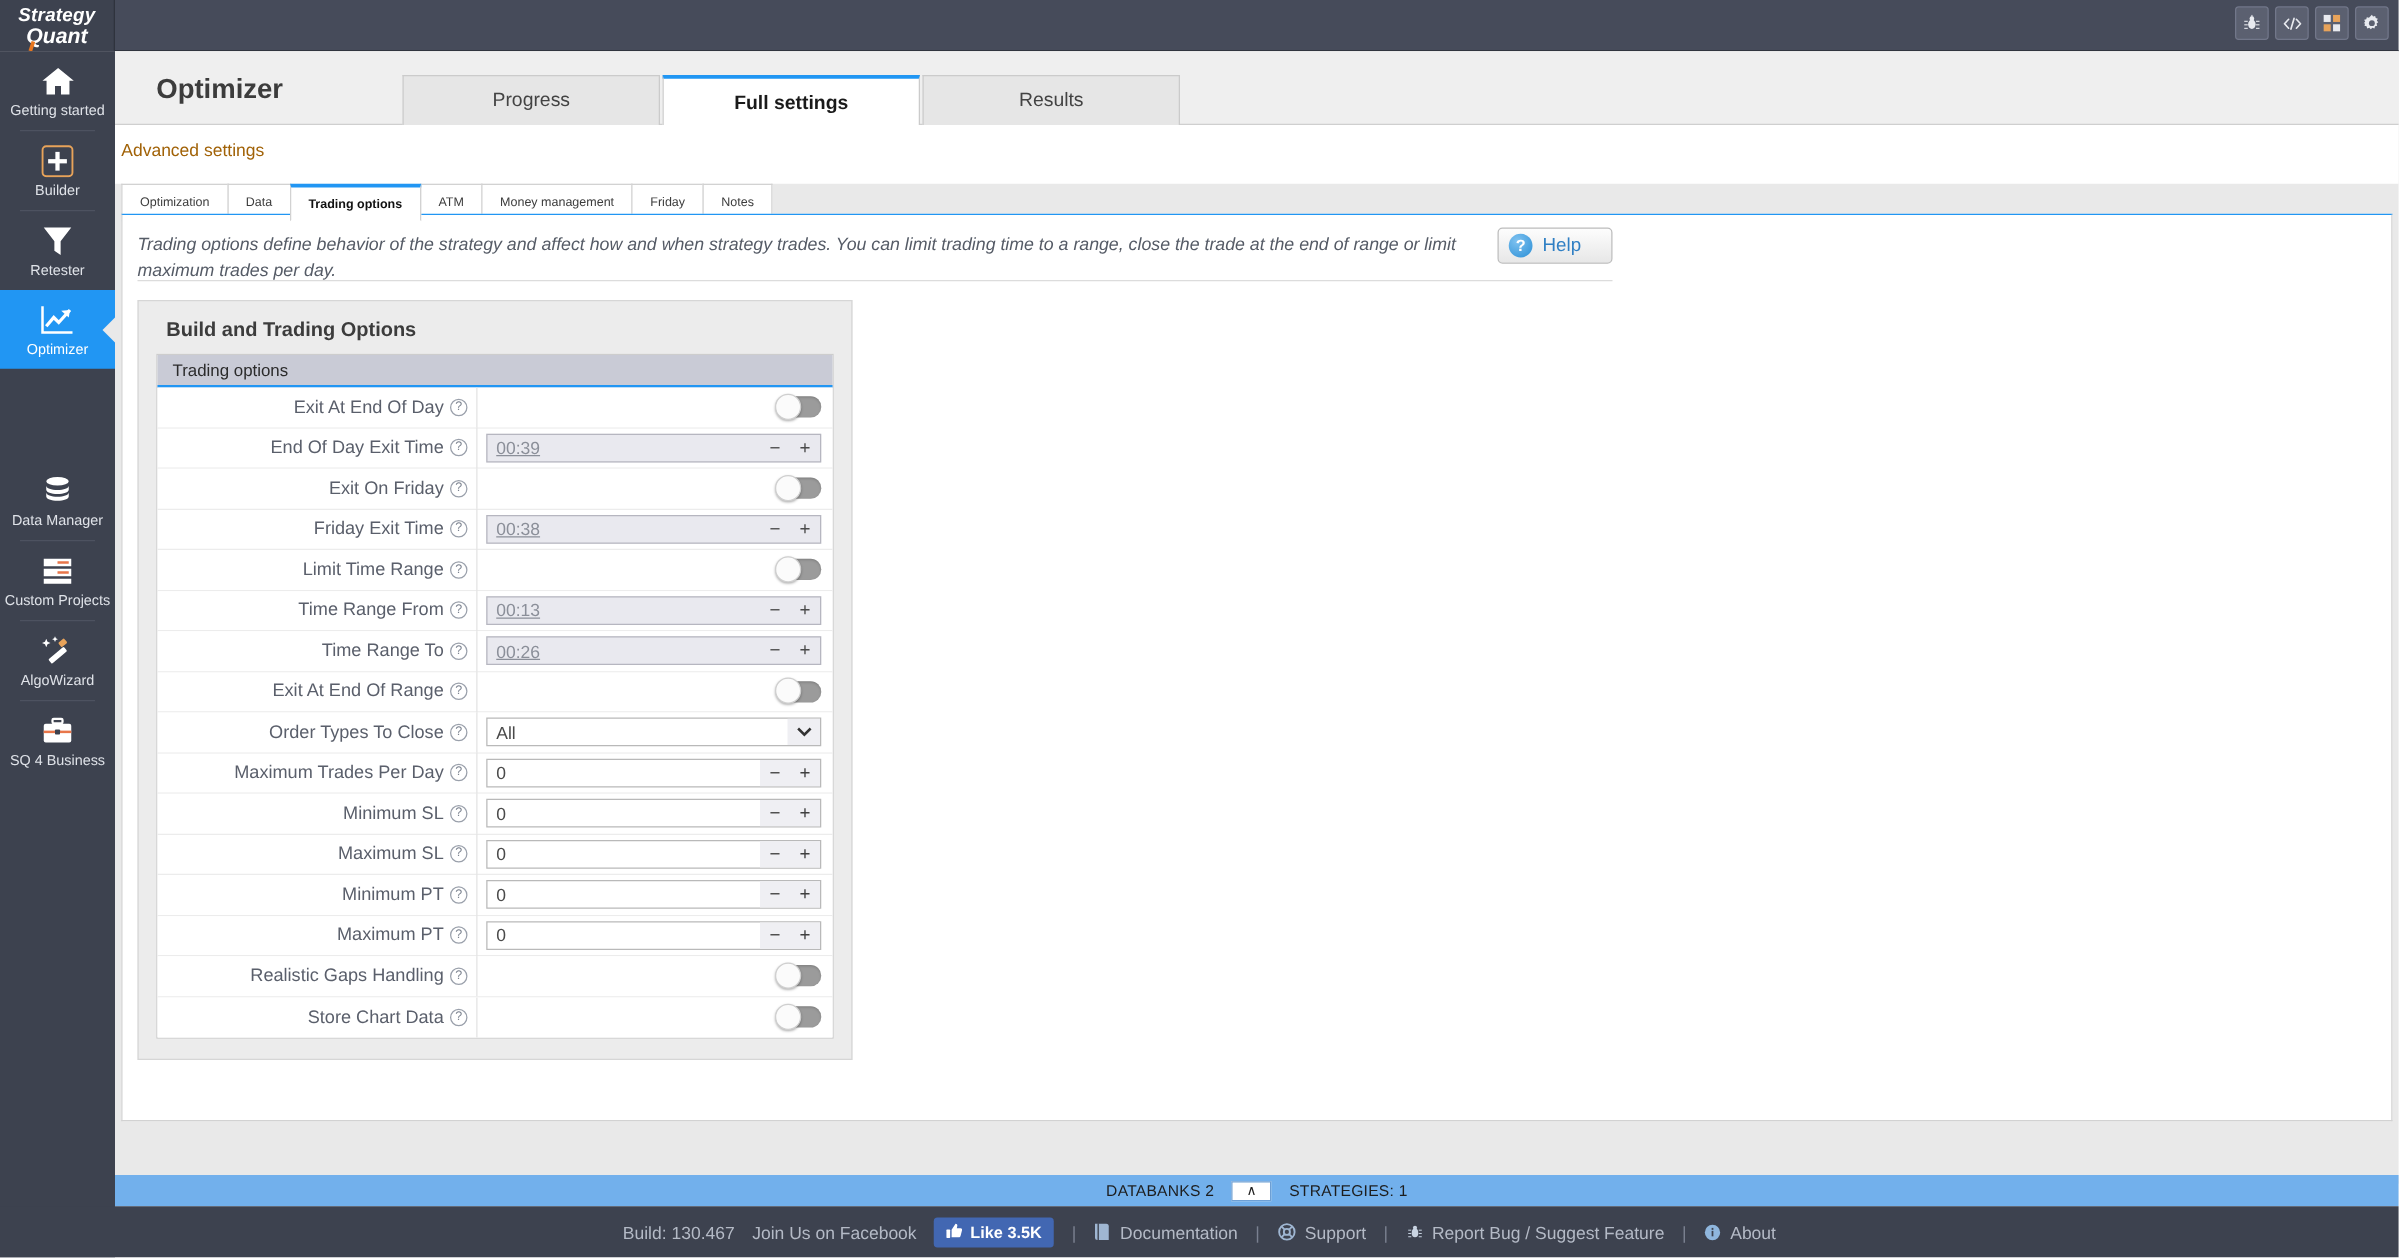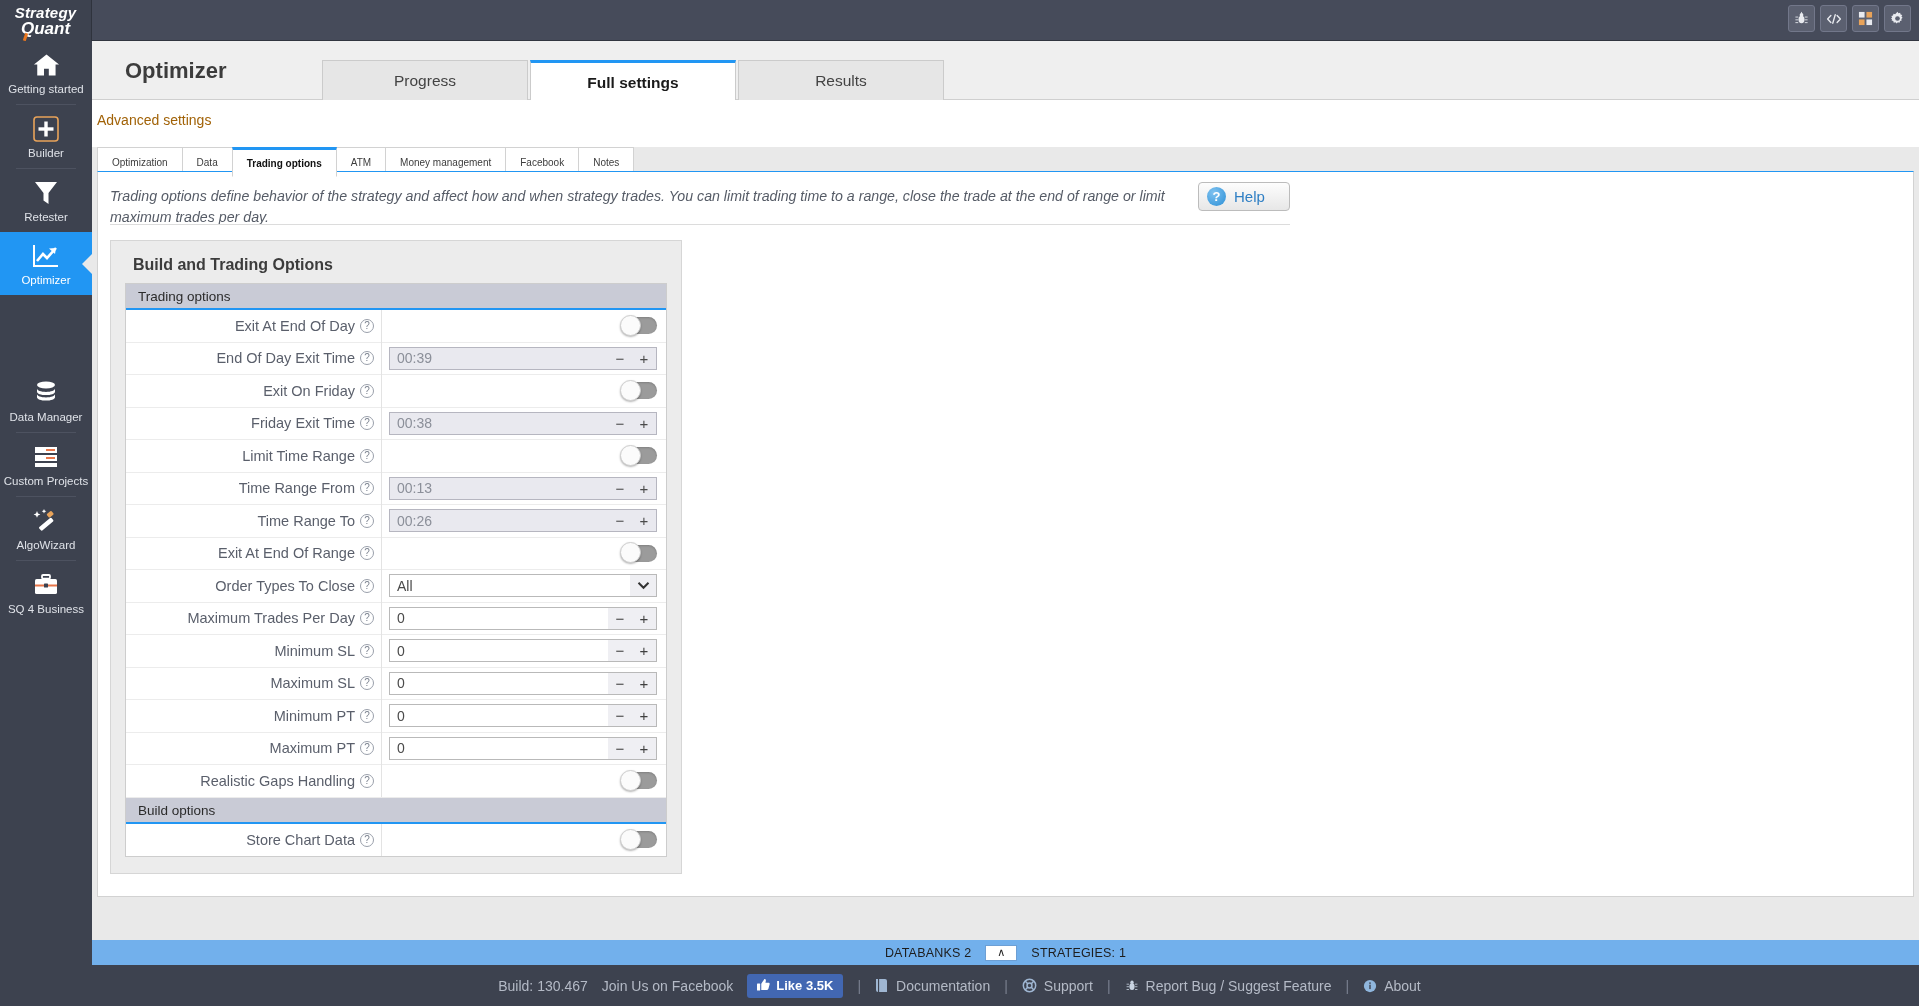--- a/index.html
+++ b/index.html
@@ -201,21 +201,21 @@
   .field .val {
     flex: 1; padding-left: 7px; font-size: 14px; color: #4a4a4a;
     white-space: nowrap; overflow: hidden;
   }
   .field .steps {
     width: 48px; height: 21px; background: #efeff3;
     display: flex; align-items: center; justify-content: space-around;
     font-size: 15px; color: #3f3f3f; cursor: pointer;
   }
   .field.disabled { background: #e9e9ef; border-color: #b6b6c0; }
-  .field.disabled .val { color: #8b8f99; }
+  .field.disabled .val { color: #8b8f99; text-decoration: underline; }
   .field.disabled .steps { background: transparent; color: #4a4a4a; }
 
   .select {
     width: 100%; height: 23px; display: flex; align-items: center;
     border: 1px solid #b9b9b9; background: #ffffff; cursor: pointer;
   }
   .select .val { flex: 1; padding-left: 7px; font-size: 14px; color: #4a4a4a; }
   .select .caret {
     width: 26px; height: 21px; background: #efeff3;
     display: flex; align-items: center; justify-content: center;
@@ -425,21 +425,21 @@
         <div class="stab active">
           <span>Trading options</span>
           </div>
         <div class="stab">
           <span>ATM</span>
           </div>
         <div class="stab">
           <span>Money management</span>
           </div>
         <div class="stab">
-          <span>Facebook</span>
+          <span>Friday</span>
           </div>
         <div class="stab">
           <span>Notes</span>
           </div>
       </div>
     </div>
 
     <div class="panel-wrap">
       <div class="desc">Trading options define behavior of the strategy and affect how and when strategy trades. You can limit trading time to a range, close the trade at the end of range or limit maximum trades per day.</div>
       <div class="help-btn">
@@ -651,21 +651,20 @@
               <div class="lbl">
                 <span>Realistic Gaps Handling</span>
                 <span class="qm">?</span>
               </div>
               <div class="ctl">
                 <div class="toggle">
                   <div class="knob"></div>
                 </div>
               </div>
             </div>
-            <div class="grp">Build options</div>
             <div class="row">
               <div class="lbl">
                 <span>Store Chart Data</span>
                 <span class="qm">?</span>
               </div>
               <div class="ctl">
                 <div class="toggle">
                   <div class="knob"></div>
                 </div>
               </div>

